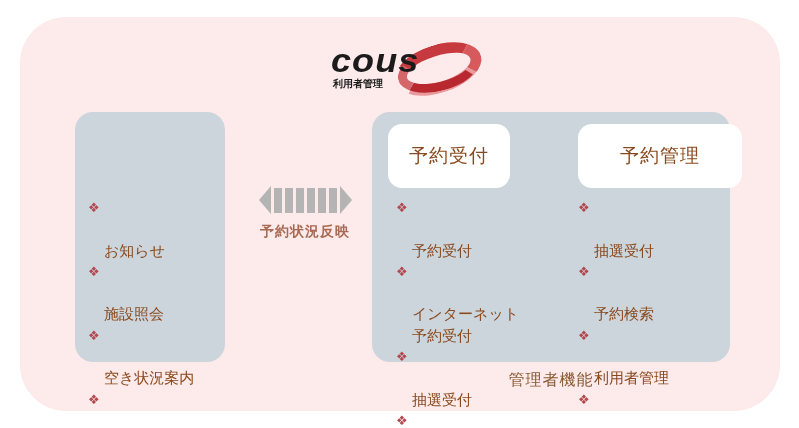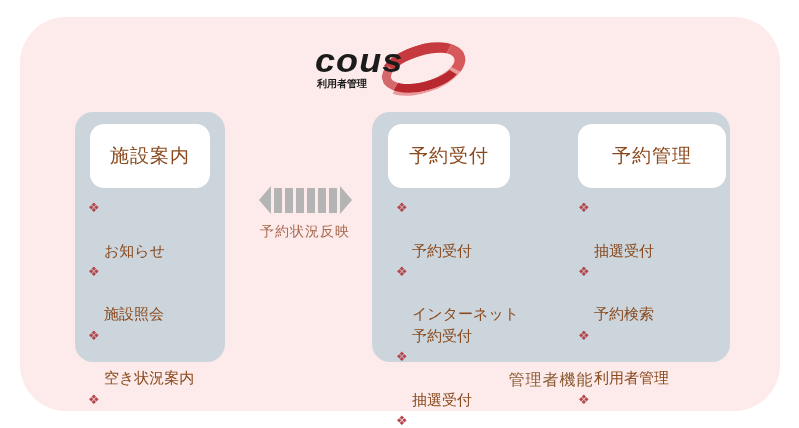--- a/index.html
+++ b/index.html
@@ -28,21 +28,21 @@
     top: 17px;
     width: 760px;
     height: 394px;
     background: #fdeaea;
     border-radius: 46px;
   }
 
   
   .header {
     position: absolute;
-    left: 20px;
+    left: 36px;
     top: 30px;
     width: 760px;
     height: 72px;
     display: flex;
     align-items: center;
     justify-content: center;
     flex-direction: column;
   }
   .logo-wrap {
     position: relative;
@@ -124,21 +124,21 @@
   .white-card {
     position: absolute;
     background: #ffffff;
     border-radius: 14px;
     display: flex;
     align-items: center;
     justify-content: center;
   }
   #card-facility { left: 90px;  top: 124px; width: 120px; height: 64px; }
   #card-booking  { left: 388px; top: 124px; width: 122px; height: 64px; }
-  #card-manage   { left: 578px; top: 124px; width: 148px; height: 64px; }
+  #card-manage   { left: 578px; top: 124px; width: 164px; height: 64px; }
 
   .card-title {
     font-family: "DejaVu Sans", sans-serif;
     font-size: 19px;
     color: #8a4a1e;
     letter-spacing: 1px;
   }
 
   
   .feature-list {
@@ -169,20 +169,21 @@
     line-height: 1.55;
   }
 
   
   .arrow-block {
     position: absolute;
     left: 240px;
     top: 186px;
     width: 130px;
     text-align: center;
+    font-weight: bold;
   }
   .arrow-graphic {
     height: 28px;
     display: flex;
     align-items: center;
     justify-content: center;
     gap: 3px;
   }
   .arrow-head {
     width: 0;
@@ -228,23 +229,20 @@
     <div class="logo-wrap">
       <div class="swoosh"></div>
       <div class="swoosh2"></div>
       <div class="logo-word">cous</div>
       <div class="logo-sub">利用者管理</div>
     </div>
   </div>
 
   <div class="gray-panel" id="panel-user"></div>
 
-  <div class="white-card" id="card-facility">
-    <span class="card-title">施設案内</span>
-  </div>
 
   <ul class="feature-list" id="list-facility">
     <li>
       <span class="bullet">❖</span>
       <span>お知らせ</span>
     </li>
     <li>
       <span class="bullet">❖</span>
       <span>施設照会</span>
     </li>

